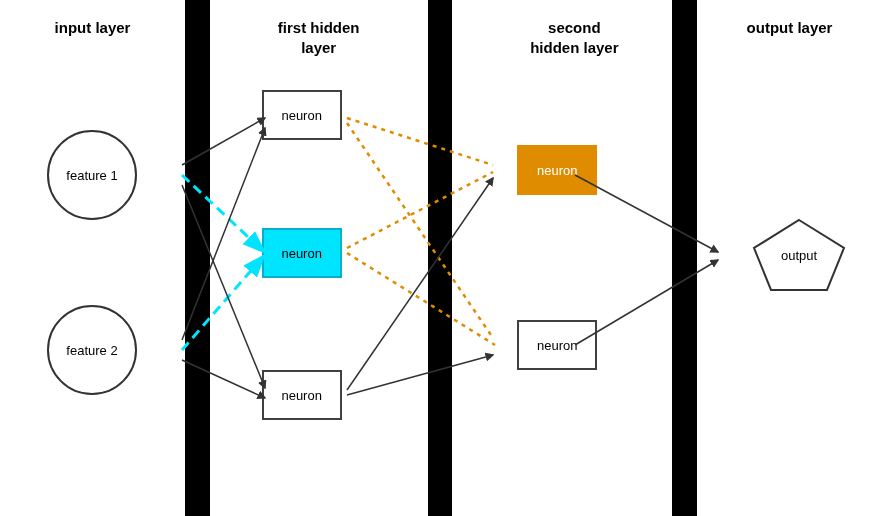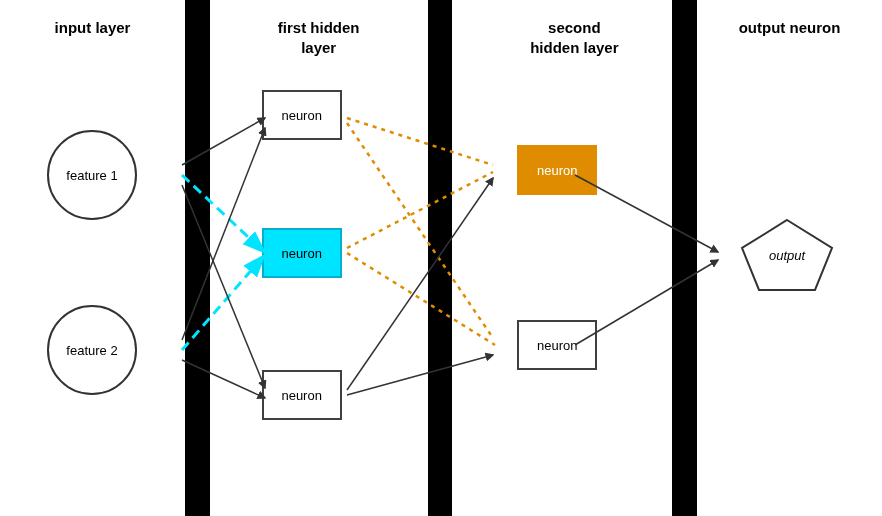--- a/index.html
+++ b/index.html
@@ -132,23 +132,23 @@
     </div>
 
     <div class="neuron-box" style="top: 320px; left: 65px;">
       <span>neuron</span>
     </div>
   </div>
 
   <div class="gap" style="width:30px;"></div>
 
   <div class="layer-panel output-layer">
-    <div class="layer-title">output neuron</div>
+    <div class="layer-title">output layer</div>
 
-    <div class="pentagon-node" style="top: 215px; left: 40px; width:100px; height:80px;font-style:italic;">
+    <div class="pentagon-node" style="top: 215px; left: 52px; width:100px; height:80px;">
       <svg width="100" height="80" viewBox="0 0 100 80">
         <polygon points="50,5 95,33 78,75 22,75 5,33" fill="white" stroke="#333" stroke-width="2"></polygon>
         <text x="50" y="45" text-anchor="middle" font-size="13" fill="#000" font-family="Arial">output</text>
       </svg>
     </div>
   </div>
 
 </div>
 
 <svg class="main-svg" xmlns="http://www.w3.org/2000/svg">

